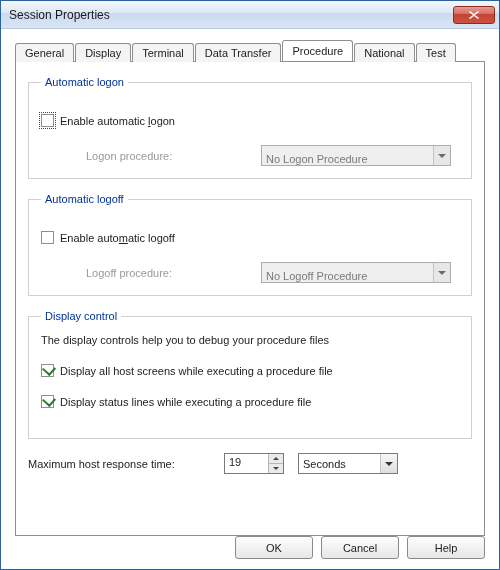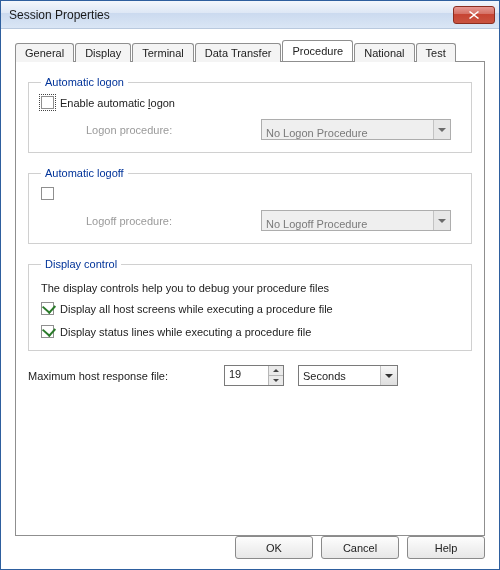--- a/index.html
+++ b/index.html
@@ -95,21 +95,21 @@
     padding: 8px 12px 12px 12px;
   }
   fieldset.group legend {
     color: #003399;
     padding: 0 4px;
     font-size: 11px;
   }
   .row {
     display: flex;
     align-items: center;
-    margin: 0 0;
+    margin: 18px 0;
   }
   .checkbox {
     width: 13px;
     height: 13px;
     border: 1px solid #8f8f8f;
     background: #fff;
     margin-right: 6px;
     position: relative;
     flex: 0 0 13px;
     display: inline-block;
@@ -301,20 +301,21 @@
             <span>No Logon Procedure</span>
             <div class="arrow"></div>
           </div>
         </div>
       </fieldset>
 
       <fieldset class="group">
         <legend>Automatic logoff</legend>
         <div class="row">
           <span class="checkbox"></span>
+          <span class="cblabel"><span>Enable auto</span><u>m</u><span>atic logoff</span></span>
         </div>
         <div class="proc-row">
           <span class="lbl disabled-label">Logoff procedure:</span>
           <div class="select disabled">
             <span>No Logoff Procedure</span>
             <div class="arrow"></div>
           </div>
         </div>
       </fieldset>
 
@@ -325,21 +326,21 @@
           <span class="checkbox checked"></span>
           <span class="cblabel">Display all host screens while executing a procedure file</span>
         </div>
         <div class="row" style="margin-top:10px;">
           <span class="checkbox checked"></span>
           <span class="cblabel">Display status lines while executing a procedure file</span>
         </div>
       </fieldset>
 
       <div class="resp-row">
-        <span class="lbl">Maximum host response file:</span>
+        <span class="lbl">Maximum host response time:</span>
         <div class="spinner">
           <div class="val">19</div>
           <div class="btns">
             <div class="up"></div>
             <div class="down"></div>
           </div>
         </div>
         <div class="unit-select">
           <span>Seconds</span>
           <div class="arrow"></div>

